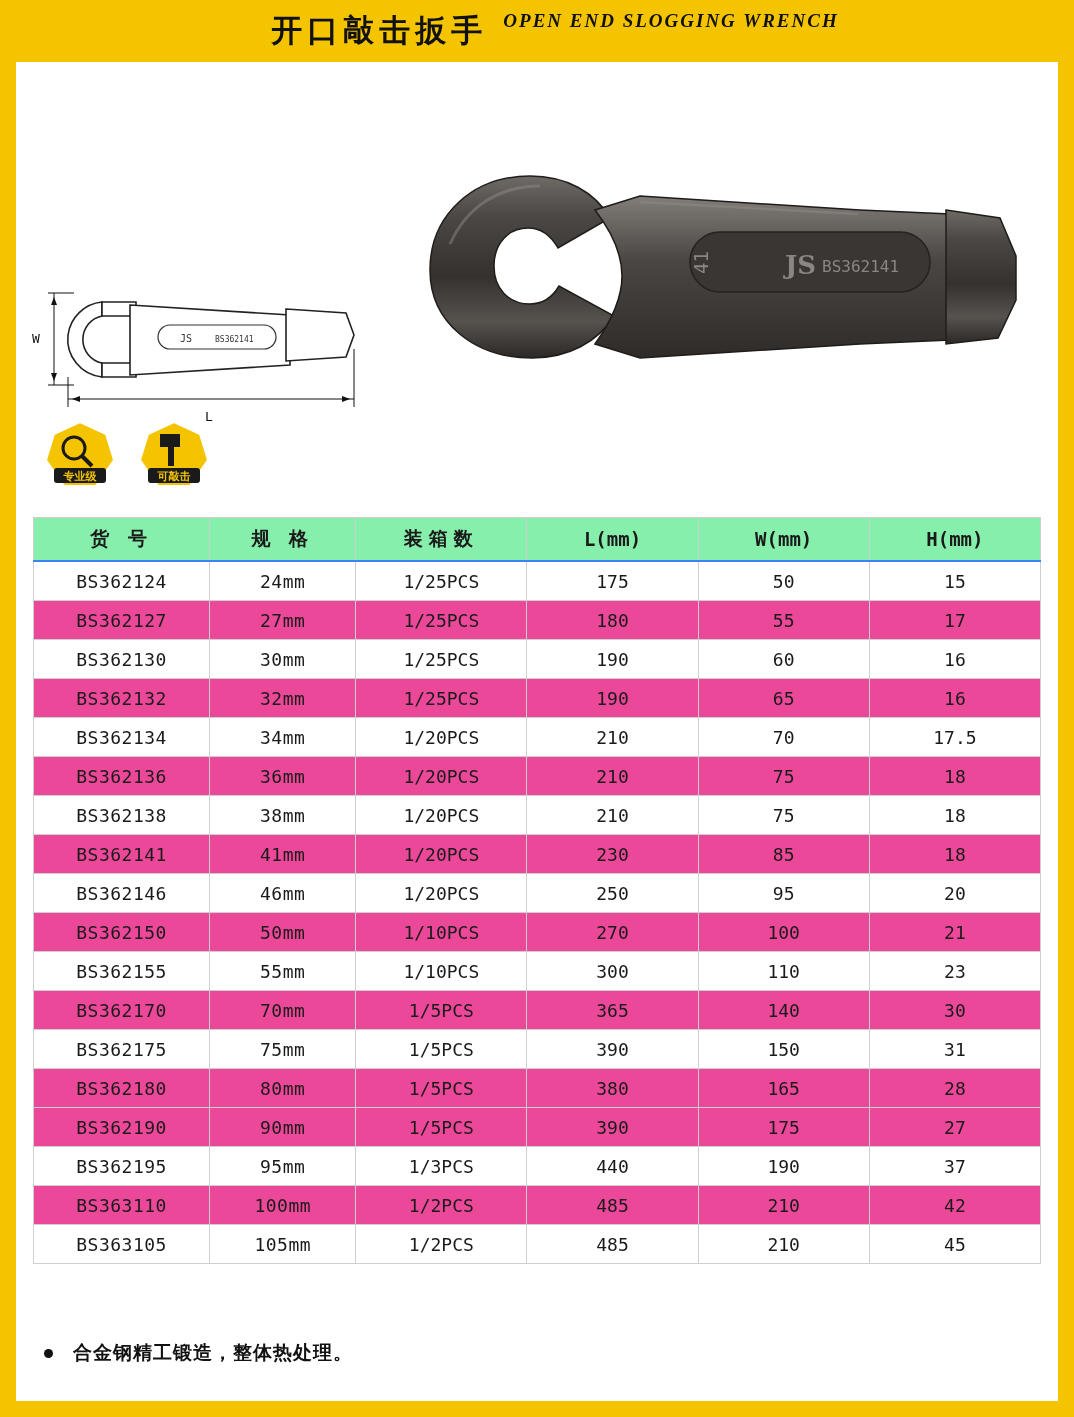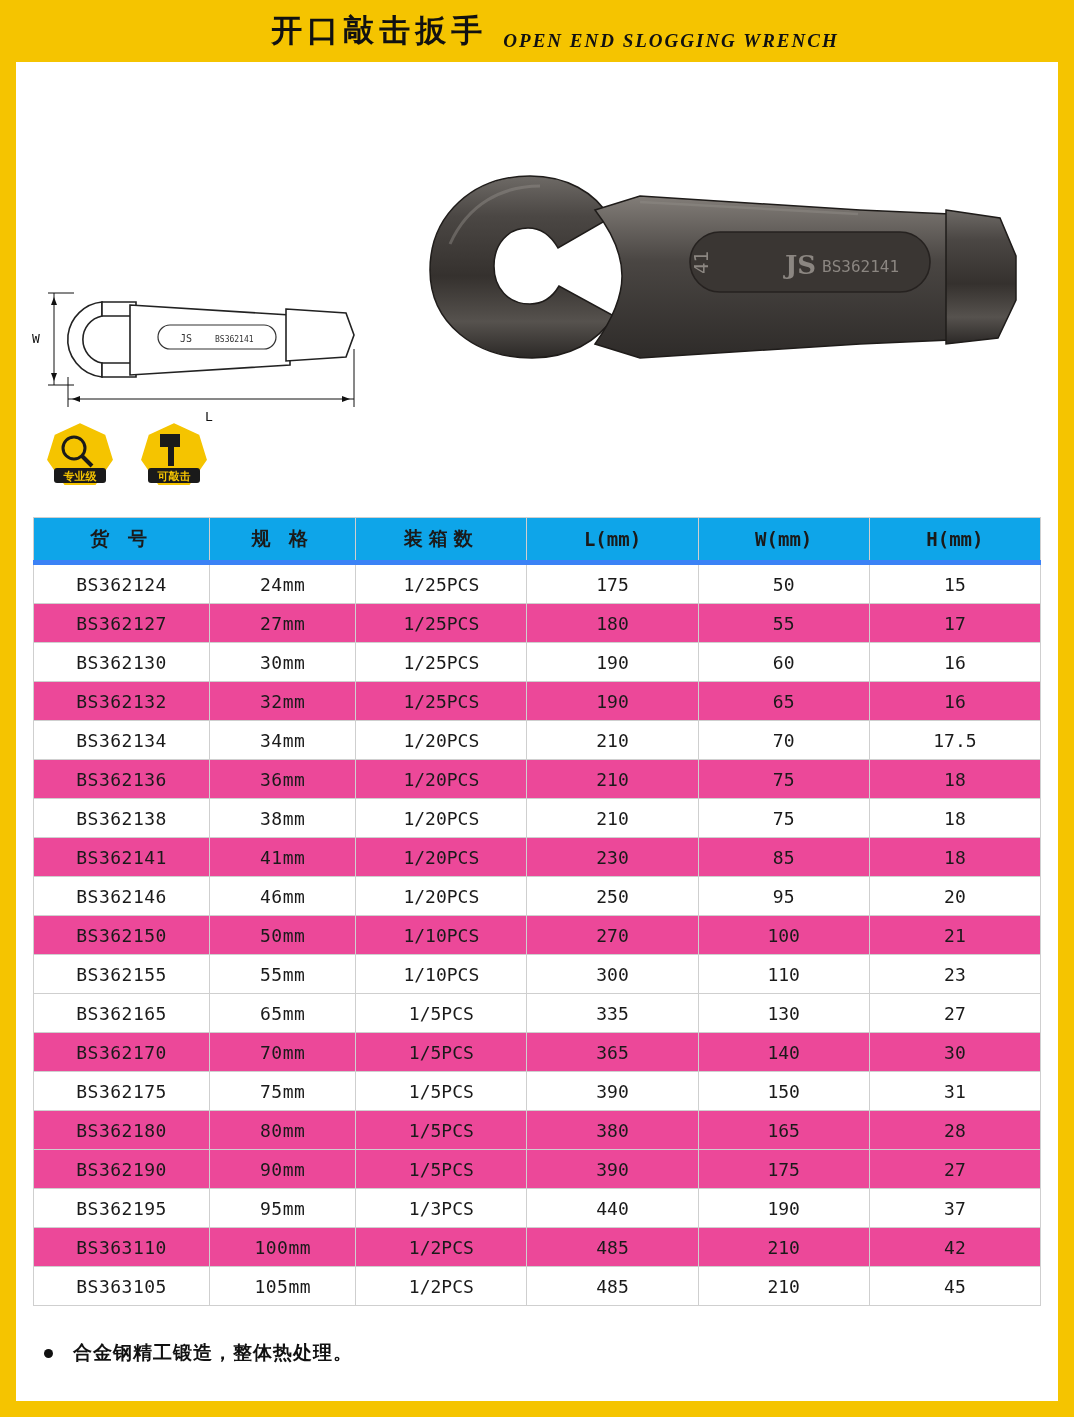--- a/index.html
+++ b/index.html
@@ -22,21 +22,21 @@
     top: 0;
     width: 1074px;
     height: 62px;
     background: #f5c400;
     display: flex;
     align-items: center;
     justify-content: center;
   }
   .header-inner {
     display: flex;
-    align-items: flex-end;
+    align-items: flex-start;
     gap: 16px;
     white-space: nowrap;
     margin-left: 36px;
   }
   .title-cn {
     font-family: "DejaVu Sans", sans-serif;
     font-size: 31px;
     font-weight: bold;
     letter-spacing: 5px;
     color: #111111;
@@ -103,25 +103,25 @@
     border: 1px solid #cfcfcf;
     text-align: center;
     font-family: "DejaVu Sans Mono", monospace;
     font-size: 18px;
     color: #1a1a1a;
     height: 38px;
     padding: 0;
     white-space: nowrap;
   }
   table.spec thead th {
-    background: #0ea5e9;
+    background: #86efac;
     font-size: 19px;
     font-weight: bold;
     height: 42px;
-    border-bottom: 5px solid #3b82f6;
+    border-bottom: 2px solid #3b82f6;
   }
   table.spec thead th .hdr-cn {
     font-family: "DejaVu Sans", sans-serif;
     letter-spacing: 6px;
   }
   table.spec tbody tr.odd td {
     background: #ec4899;
   }
   table.spec tbody tr.even td {
     background: #ffffff;
@@ -413,28 +413,20 @@
           <td>21</td>
         </tr>
         <tr class="even">
           <td class="code">BS362155</td>
           <td class="spec-col">55mm</td>
           <td>1/10PCS</td>
           <td>300</td>
           <td>110</td>
           <td>23</td>
         </tr>
-        <tr class="even">
-          <td class="code">BS362165</td>
-          <td class="spec-col">65mm</td>
-          <td>1/5PCS</td>
-          <td>335</td>
-          <td>130</td>
-          <td>27</td>
-        </tr>
         <tr class="odd">
           <td class="code">BS362170</td>
           <td class="spec-col">70mm</td>
           <td>1/5PCS</td>
           <td>365</td>
           <td>140</td>
           <td>30</td>
         </tr>
         <tr class="even">
           <td class="code">BS362175</td>

